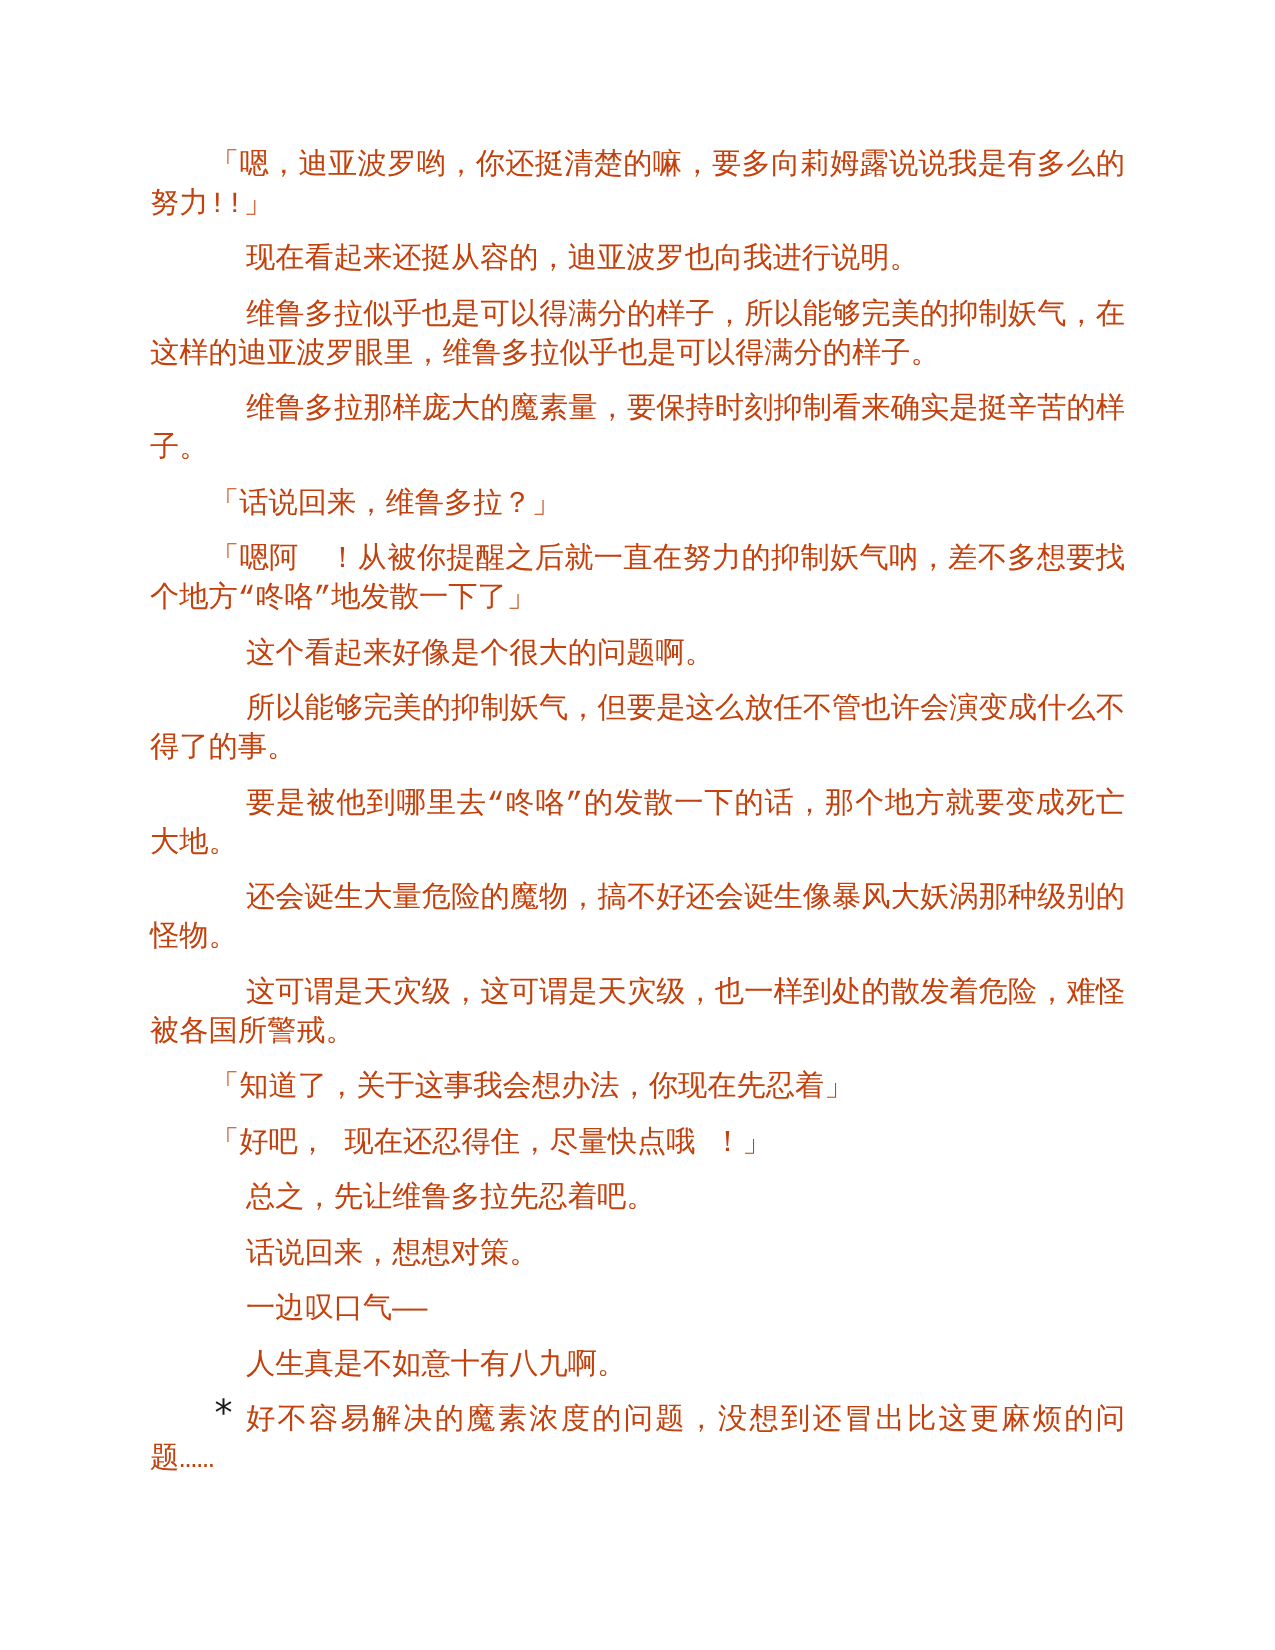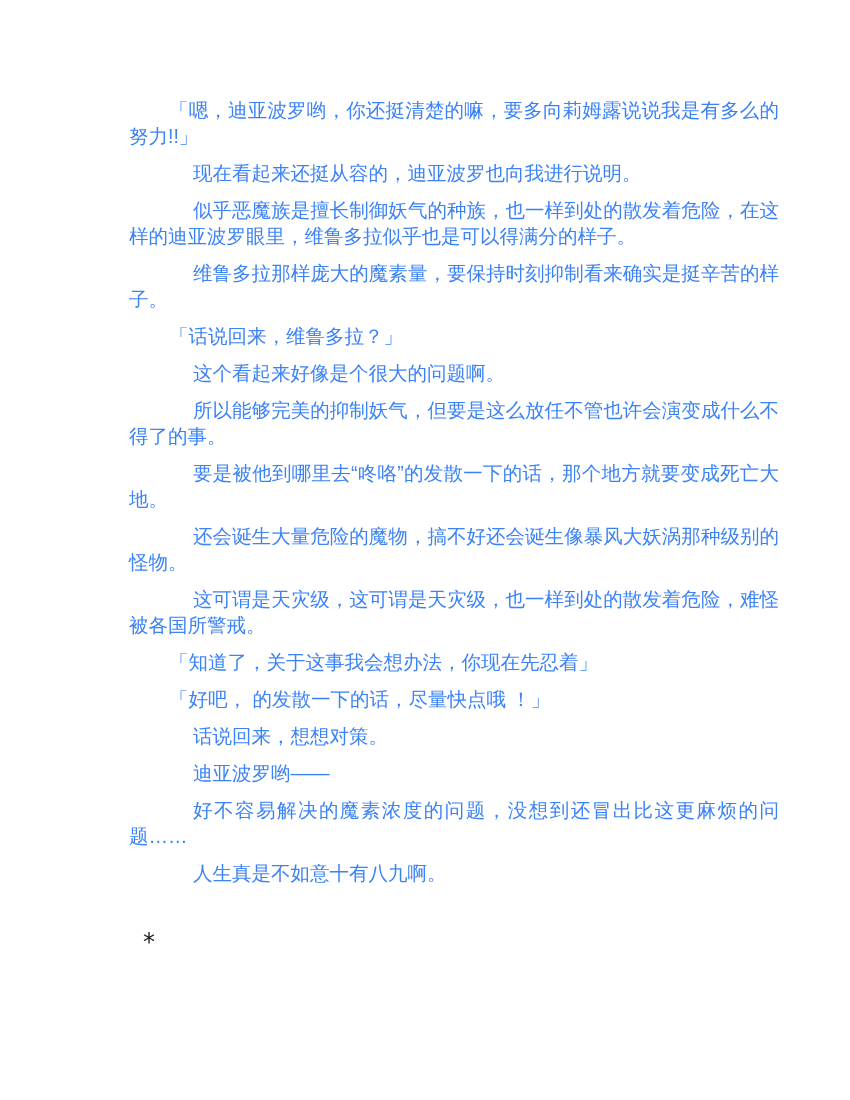--- a/index.html
+++ b/index.html
@@ -2,53 +2,54 @@
 <html><head>
   <meta charset="utf-8">
   <style>
     html, body { margin: 0; padding: 0; background: #ffffff; }
     body { width: 850px; height: 1100px; position: relative; overflow: hidden; }
     .page {
       position: absolute;
       left: 100px;
       top: 97px;
       width: 650px;
-      font-family: Liberation Sans, sans-serif;
+      font-family: Liberation Mono, monospace;
       font-size: 19.5px;
-      color: #3b82f6;
+      color: #c2410c;
       line-height: 26px;
-      margin-left: 29px;
     }
     .p { margin: 0 0 11px 0; text-align: justify; text-align-last: left; }
     .p.narr { text-indent: 64px; }
     .p.dlg { text-indent: 40px; }
     .star {
       position: absolute;
       left: 143px;
       top: 928px;
       font-family: "DejaVu Sans", sans-serif;
       font-size: 24px;
       color: #1a1a1a;
     }
   </style>
 </head>
 <body>
 
 <div class="page">
   <p class="p dlg">「嗯，迪亚波罗哟，你还挺清楚的嘛，要多向莉姆露说说我是有多么的努力!!」</p>
   <p class="p narr">现在看起来还挺从容的，迪亚波罗也向我进行说明。</p>
-  <p class="p narr">似乎恶魔族是擅长制御妖气的种族，也一样到处的散发着危险，在这样的迪亚波罗眼里，维鲁多拉似乎也是可以得满分的样子。</p>
+  <p class="p narr">维鲁多拉似乎也是可以得满分的样子，所以能够完美的抑制妖气，在这样的迪亚波罗眼里，维鲁多拉似乎也是可以得满分的样子。</p>
   <p class="p narr">维鲁多拉那样庞大的魔素量，要保持时刻抑制看来确实是挺辛苦的样子。</p>
   <p class="p dlg">「话说回来，维鲁多拉？」</p>
+  <p class="p dlg">「嗯阿　！从被你提醒之后就一直在努力的抑制妖气呐，差不多想要找个地方“咚咯”地发散一下了」</p>
   <p class="p narr">这个看起来好像是个很大的问题啊。</p>
   <p class="p narr">所以能够完美的抑制妖气，但要是这么放任不管也许会演变成什么不得了的事。</p>
   <p class="p narr">要是被他到哪里去“咚咯”的发散一下的话，那个地方就要变成死亡大地。</p>
   <p class="p narr">还会诞生大量危险的魔物，搞不好还会诞生像暴风大妖涡那种级别的怪物。</p>
   <p class="p narr">这可谓是天灾级，这可谓是天灾级，也一样到处的散发着危险，难怪被各国所警戒。</p>
   <p class="p dlg">「知道了，关于这事我会想办法，你现在先忍着」</p>
-  <p class="p dlg">「好吧， 的发散一下的话，尽量快点哦 ！」</p>
+  <p class="p dlg">「好吧， 现在还忍得住，尽量快点哦 ！」</p>
+  <p class="p narr">总之，先让维鲁多拉先忍着吧。</p>
   <p class="p narr">话说回来，想想对策。</p>
-  <p class="p narr">迪亚波罗哟——</p>
+  <p class="p narr">一边叹口气——</p>
+  <p class="p narr">人生真是不如意十有八九啊。</p>
   <p class="p narr">好不容易解决的魔素浓度的问题，没想到还冒出比这更麻烦的问题……</p>
-  <p class="p narr">人生真是不如意十有八九啊。</p>
 </div>
 
 <div class="star">*</div>
 
 </body></html>

